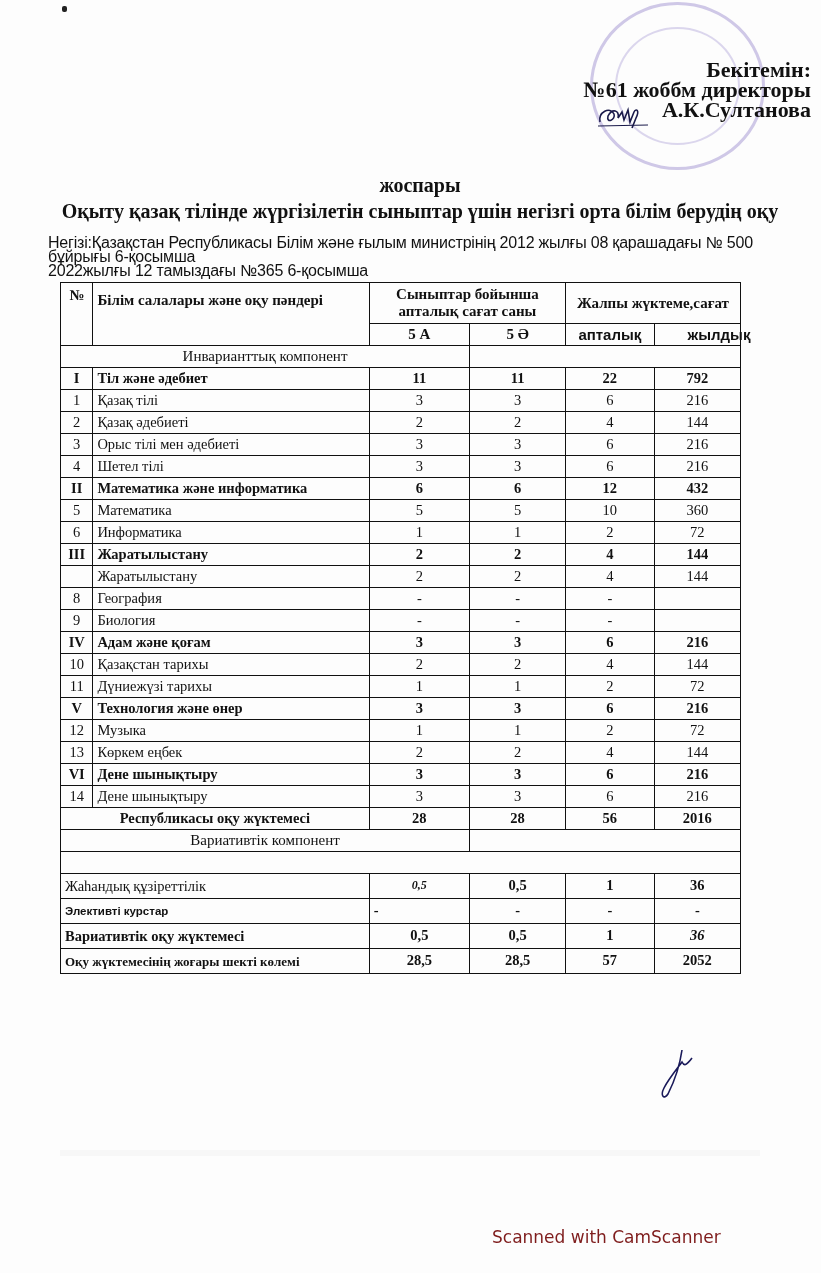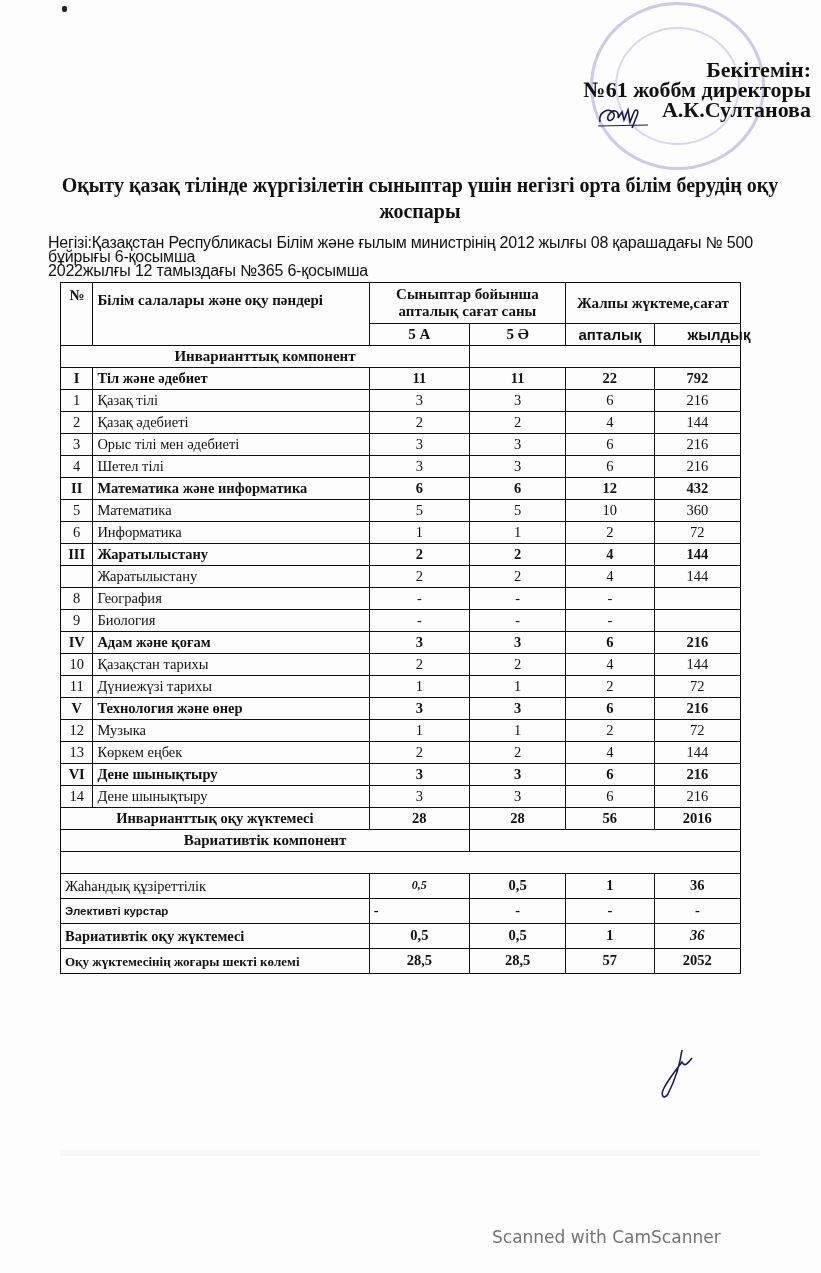--- a/index.html
+++ b/index.html
@@ -36,25 +36,25 @@
   .c-b { width: 89px; }
   .c-w { width: 82px; }
   .c-y { width: 80px; }
   td.num { text-align: center; }
   td.num.top { vertical-align: top; padding-top: 3px; }
   .b { font-weight: bold; }
   .i { font-style: italic; }
   .hdr td { font-weight: bold; font-size: 15px; }
   .sub td { font-size: 15px; height: 17px; }
   .small { font-family: "Liberation Sans", sans-serif; font-size: 11px; font-weight: bold; }
-  .section td.label { text-align: center; font-weight: bold; font-size: 15px; }
+  .section td.label { text-align: center; font-weight: normal; font-size: 15px; }
   .tall td { height: 37px; }
   .tall2 td { height: 44px; }
   .sig2 { left: 652px; top: 1048px; width: 50px; height: 52px; }
-  .footer { left: 492px; top: 1227px; font-family: "DejaVu Sans", sans-serif; font-size: 17px; color: #737373; }
+  .footer { left: 492px; top: 1227px; font-family: "DejaVu Sans", sans-serif; font-size: 17px; color: #7f1d1d; }
   .faint { left: 60px; top: 1150px; width: 700px; height: 6px; background: rgba(0,0,0,0.025); }
 </style>
 </head>
 <body>
 
 <div class="abs speck"></div>
 
 <div class="abs stamp"></div>
 
 <div class="abs approve">
@@ -62,22 +62,22 @@
   <div>№61 жоббм  директоры</div>
   <div>А.К.Султанова</div>
 </div>
 
 <svg class="abs sig1" viewBox="0 0 56 26">
   <path d="M4 18 C2 8 14 2 18 10 C20 16 10 20 12 12 C16 4 24 6 22 14 L26 8 L28 16 L32 6 L34 18 L38 8 C40 4 44 6 40 14 L36 24" fill="none" stroke="#1a1a4a" stroke-width="1.6"></path>
   <line x1="2" y1="22" x2="52" y2="21" stroke="#1a1a4a" stroke-width="1.2"></line>
 </svg>
 
 <div class="abs title">
+  <div>жоспары</div>
   <div>Оқыту қазақ тілінде жүргізілетін сыныптар үшін негізгі орта  білім берудің  оқу</div>
-  <div>жоспары</div>
 </div>
 
 <div class="abs basis">
   <div>Негізі:Қазақстан Республикасы Білім және ғылым министрінің 2012 жылғы 08 қарашадағы   № 500 бұйрығы 6-қосымша</div>
   <div>2022жылғы  12 тамыздағы №365  6-қосымша</div>
 </div>
 
 <table class="plan">
   <colgroup>
     <col class="c-no">
@@ -261,21 +261,21 @@
       </tr>
       <tr>
         <td class="num">14</td>
         <td>Дене шынықтыру</td>
         <td class="num">3</td>
         <td class="num">3</td>
         <td class="num">6</td>
         <td class="num">216</td>
       </tr>
       <tr>
-    <td colspan="2" class="b" style="text-align:center;">Инварианттық оқу жүктемесі</td>
+    <td colspan="2" class="b" style="text-align:center;">Республикасы оқу жүктемесі</td>
     <td class="num b">28</td>
     <td class="num b">28</td>
     <td class="num b">56</td>
     <td class="num b">2016</td>
   </tr>
   <tr class="section">
     <td colspan="3" class="label">Вариативтік компонент</td>
     <td colspan="3"></td>
   </tr>
   <tr>

